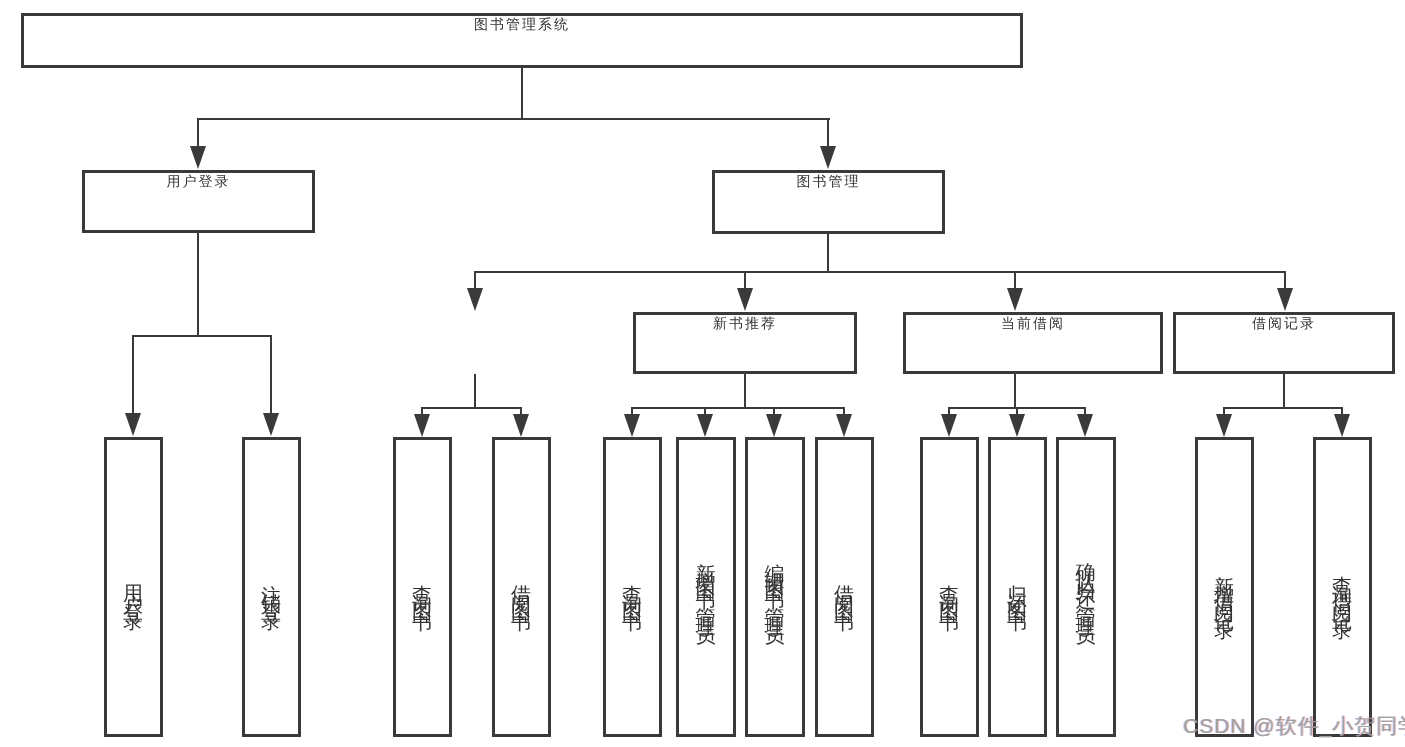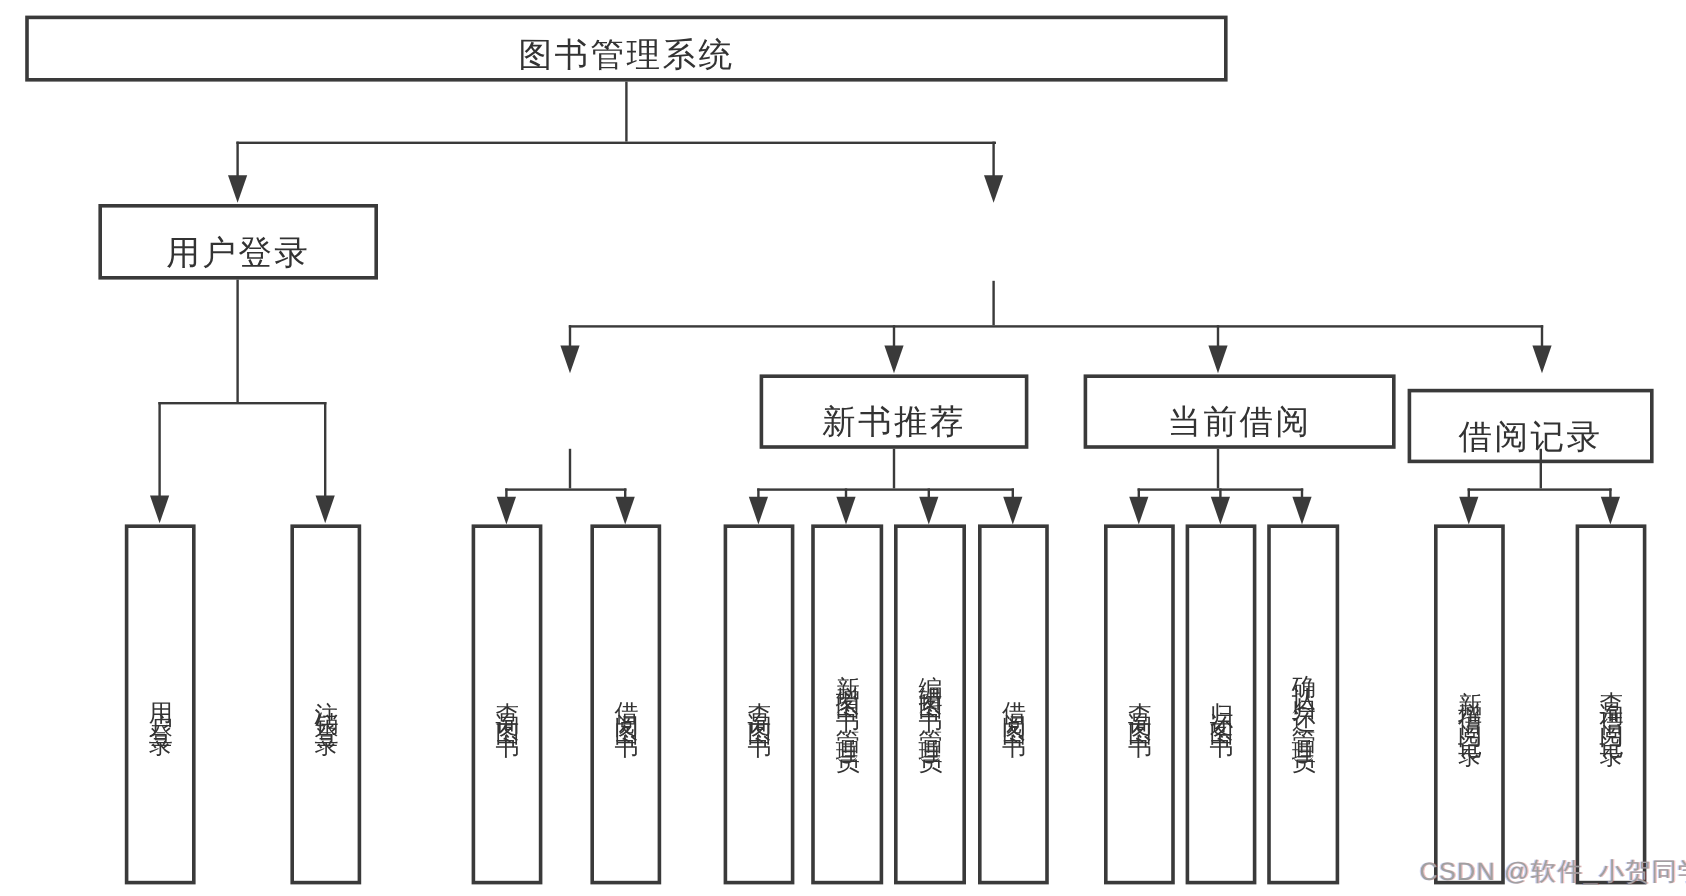--- a/index.html
+++ b/index.html
@@ -18,23 +18,23 @@
     background:var(--bg);
     overflow:hidden;
   }
   
   .node{
     position:absolute;
     box-sizing:border-box;
     border:3px solid var(--line);
     background:#fff;
     display:flex;
-    align-items:flex-end;
+    align-items:flex-start;
     justify-content:center;
-    font-size:28px;
+    font-size:14px;
     letter-spacing:2px;
     color:var(--text);
   }
   
   .leaf{
     position:absolute;
     box-sizing:border-box;
     border:3px solid var(--line);
     background:#fff;
     top:437px;
@@ -81,31 +81,34 @@
 <div class="canvas">
 
   <div class="node" style="left:21px;top:13px;width:1002px;height:55px;">
     <span>图书管理系统</span>
   </div>
 
   <div class="node" style="left:82px;top:170px;width:233px;height:63px;">
     <span>用户登录</span>
   </div>
 
+  <div class="node" style="left:712px;top:170px;width:233px;height:64px;">
+    <span>图书管理</span>
+  </div>
 
 
   <div class="node" style="left:633px;top:312px;width:224px;height:62px;">
     <span>新书推荐</span>
   </div>
 
   <div class="node" style="left:903px;top:312px;width:260px;height:62px;">
     <span>当前借阅</span>
   </div>
 
-  <div class="node" style="left:1173px;top:324px;width:205px;height:62px;">
+  <div class="node" style="left:1173px;top:312px;width:222px;height:62px;">
     <span>借阅记录</span>
   </div>
 
   <div class="leaf" style="left:104px;">
     <span class="vtext">用户登录</span>
   </div>
   <div class="leaf" style="left:242px;">
     <span class="vtext">注销登录</span>
   </div>
 

